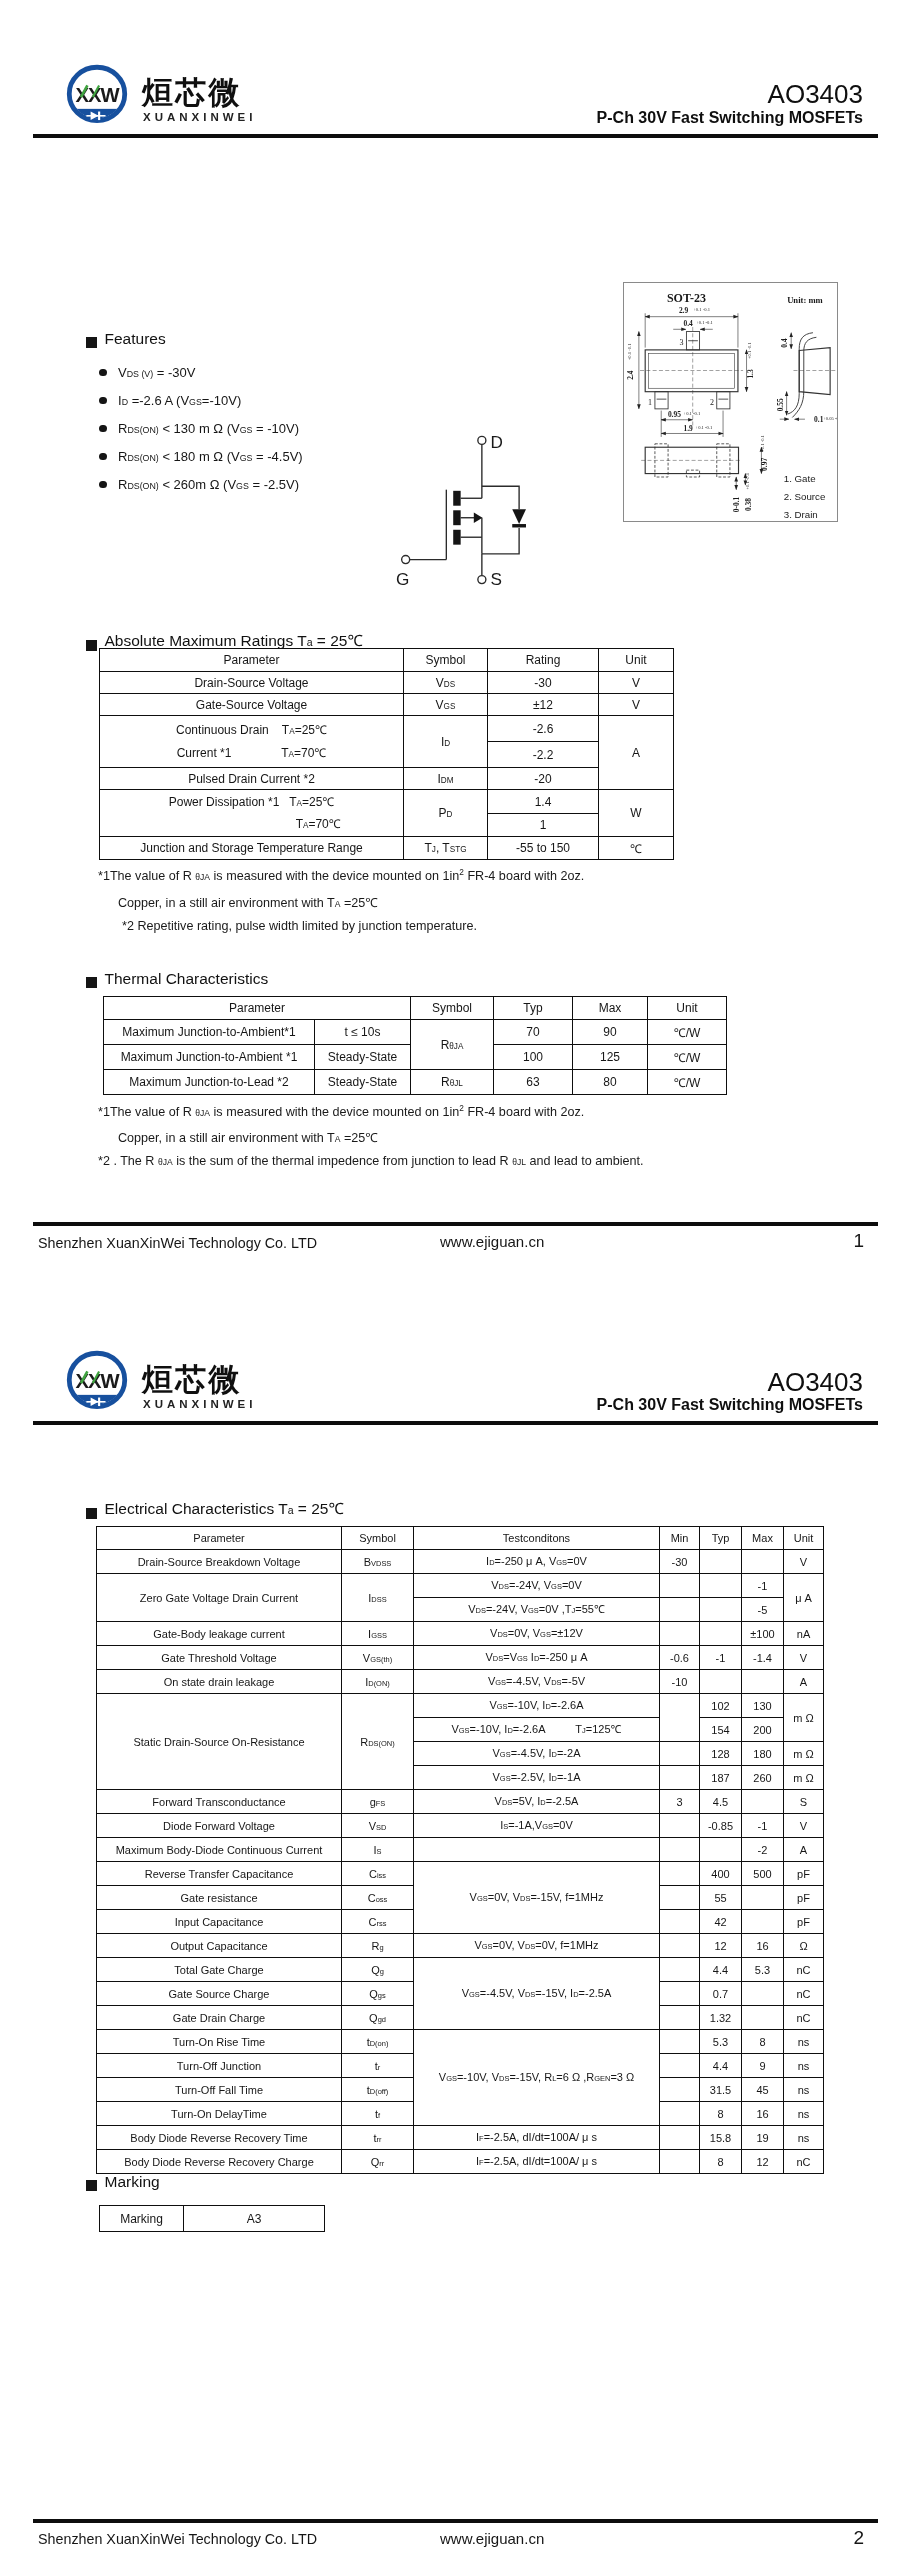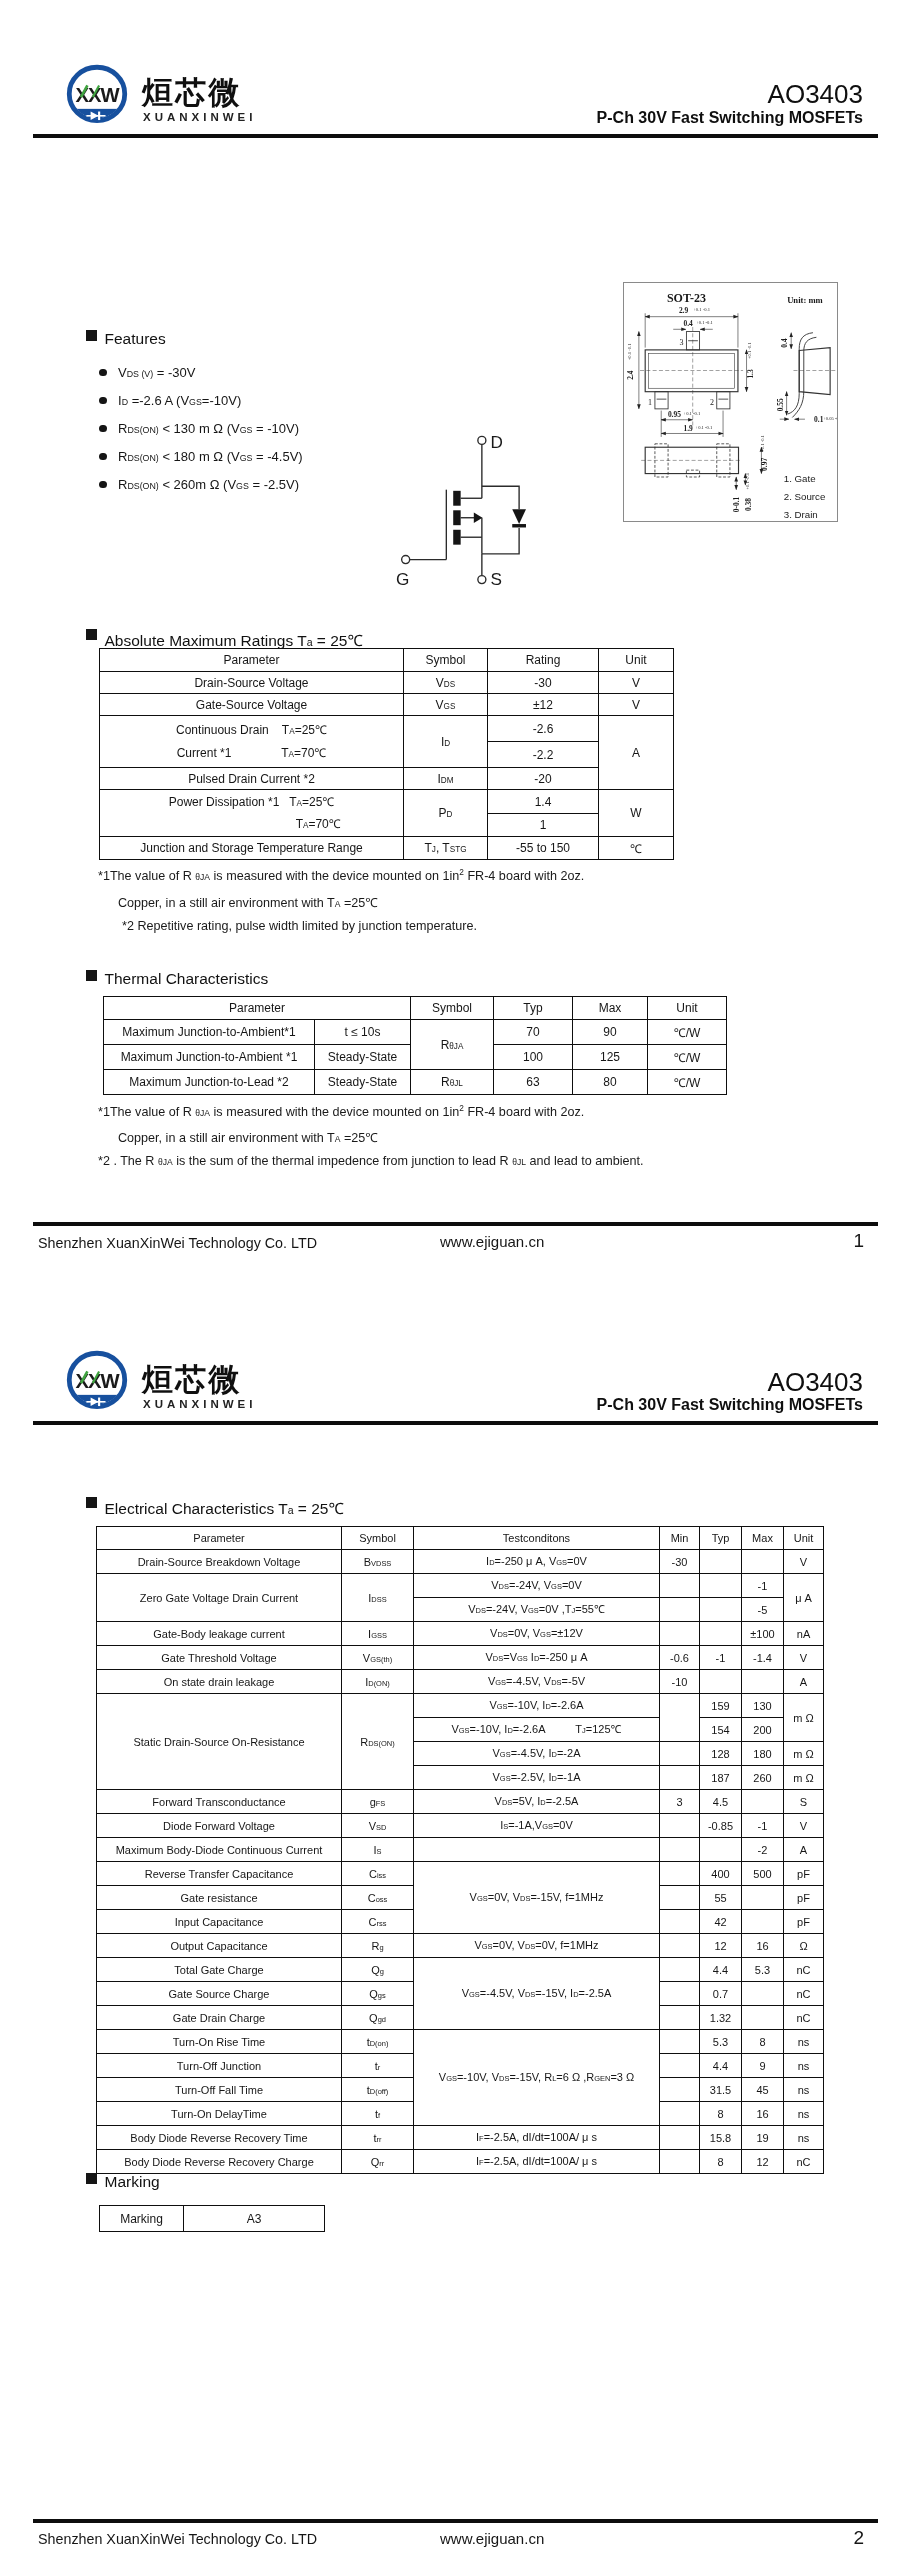--- a/index.html
+++ b/index.html
@@ -4,21 +4,21 @@
 <style>
   html,body{margin:0;padding:0;background:#fff;}
   .canvas{position:relative;width:910px;height:2576px;background:#ffffff;
     font-family:"Liberation Sans",sans-serif;color:#161616;overflow:hidden;}
   .abs{position:absolute;}
   .rule{position:absolute;left:33px;width:845px;height:4px;background:#0d0d0d;}
   .brand-cn{font-size:31px;font-weight:bold;color:#0f0f0f;letter-spacing:2.3px;}
   .brand-en{font-size:11.5px;font-weight:bold;letter-spacing:4px;color:#222;}
   .part-no{font-size:26px;color:#0f0f0f;}
   .part-sub{font-size:16px;font-weight:bold;color:#0f0f0f;}
-  .sec-head{display:flex;align-items:flex-start;gap:7.5px;font-size:15.5px;color:#111;}
+  .sec-head{display:flex;align-items:flex-end;gap:7.5px;font-size:15.5px;color:#111;}
   .sq{width:11px;height:11px;background:#151515;flex:0 0 auto;}
   .feat-item{display:flex;align-items:center;gap:11.5px;font-size:13px;}
   .dot{width:7.5px;height:7.5px;border-radius:50%;background:#151515;flex:0 0 auto;}
   table.ds{position:absolute;border-collapse:collapse;table-layout:fixed;background:#fff;border:1.7px solid #0e0e0e;}
   table.ds td,table.ds th{border:1.1px solid #0e0e0e;font-weight:normal;text-align:center;
     padding:0;font-size:12px;color:#161616;vertical-align:middle;}
   td.pl{text-align:left;padding-left:5.7px;}
   .pre{white-space:pre-wrap;line-height:1.9;}
   table.elec td,table.elec th{font-size:11px;}
   .sub{font-size:68%;}
@@ -428,21 +428,21 @@
       <td>-10</td>
       <td></td>
       <td></td>
       <td>A</td>
     </tr>
     <tr style="height:24px">
       <td class="pl" rowspan="4">Static Drain-Source On-Resistance</td>
       <td rowspan="4">R<span class="sub">DS(ON)</span></td>
       <td class="pl pre">V<span class="sub">GS</span>=-10V, I<span class="sub">D</span>=-2.6A</td>
       <td rowspan="2"></td>
-      <td>159</td>
+      <td>102</td>
       <td>130</td>
       <td rowspan="2">m Ω</td>
     </tr>
     <tr style="height:24px">
       <td class="pl pre">V<span class="sub">GS</span>=-10V, I<span class="sub">D</span>=-2.6A          T<span class="sub">J</span>=125℃</td>
       <td>154</td>
       <td>200</td>
     </tr>
     <tr style="height:24px">
       <td class="pl pre">V<span class="sub">GS</span>=-4.5V, I<span class="sub">D</span>=-2A</td>

